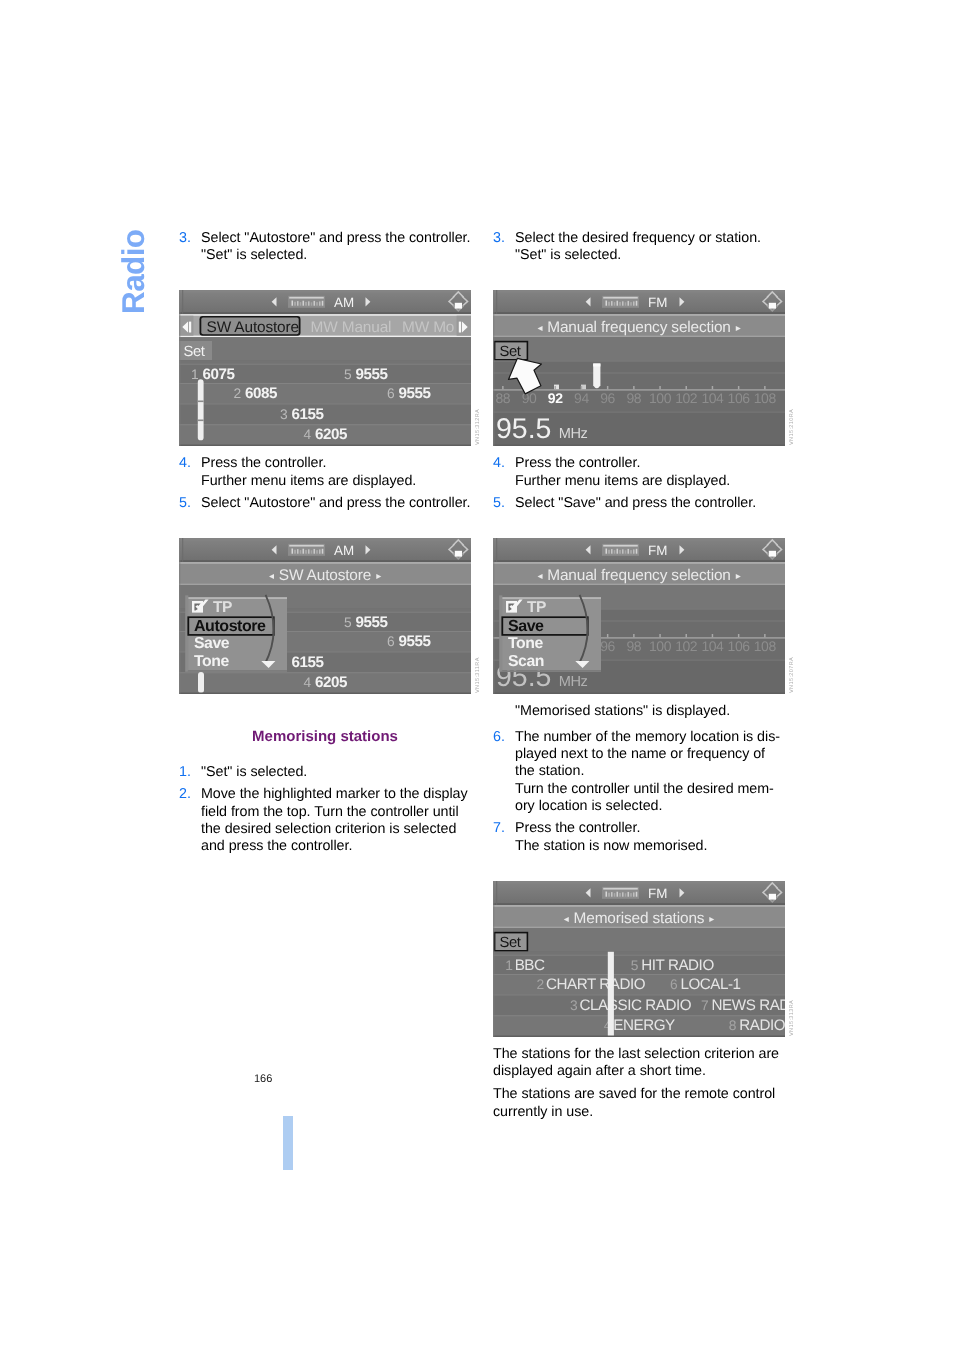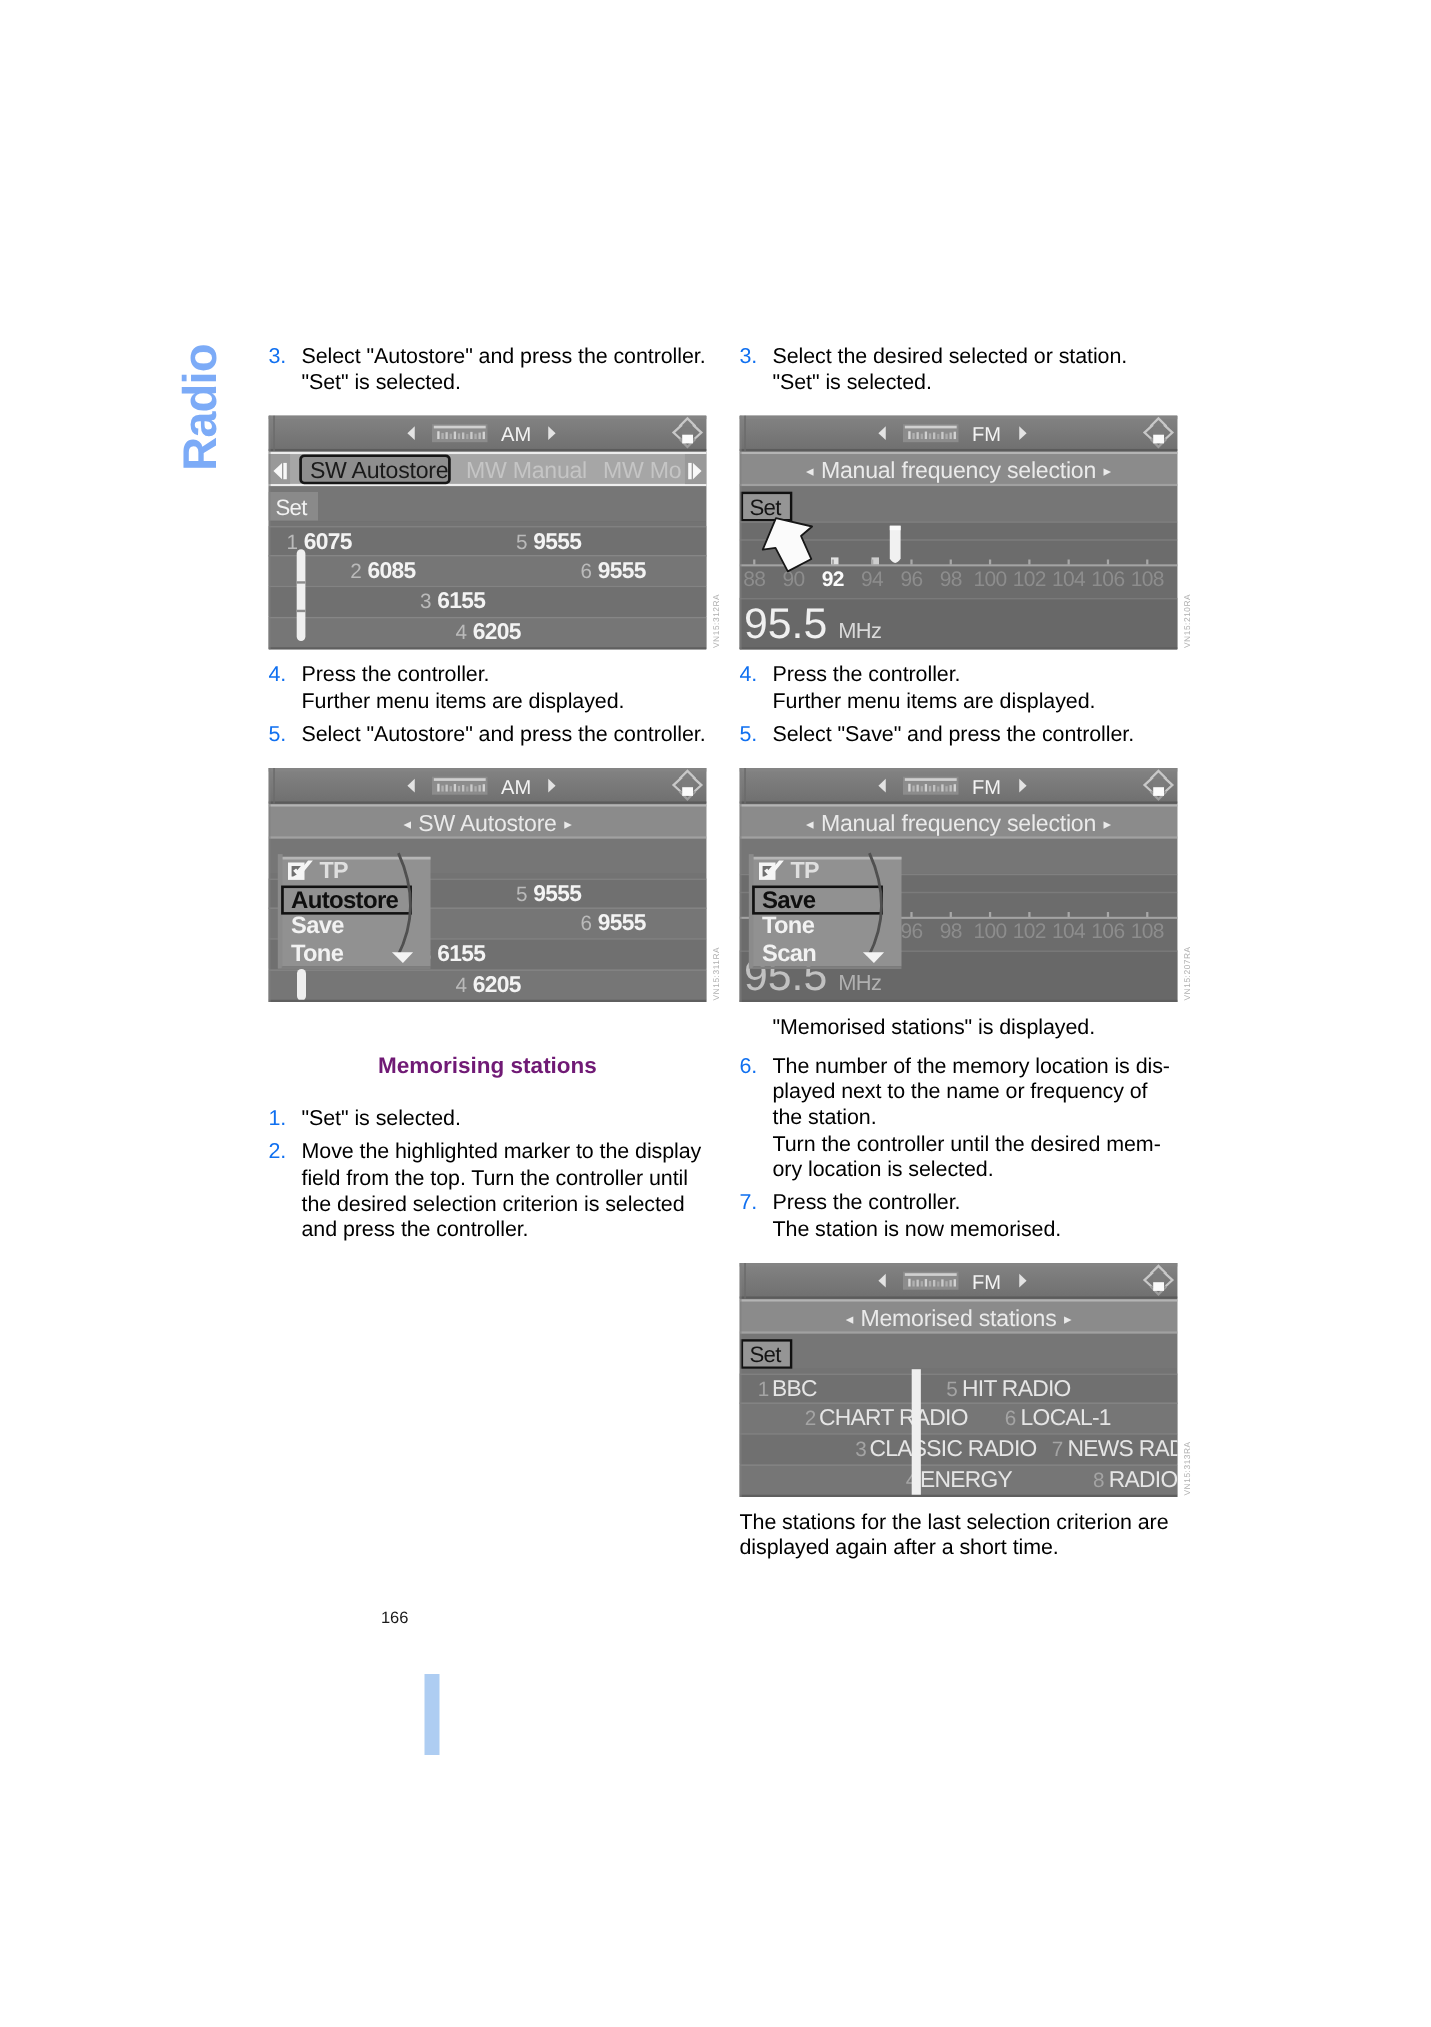--- a/index.html
+++ b/index.html
@@ -14,21 +14,21 @@
        letter-spacing:-0.6px;transform:rotate(-90deg);transform-origin:left top;
        position:absolute;left:8px;top:92px;white-space:nowrap;line-height:1;}
 
   
   .col{position:absolute;width:292px;}
   .colL{left:179px;top:230px;}
   .colR{left:493px;top:230px;}
 
   
   .li{display:flex;margin:0 0 5.3px 0;}
-  .shotwrap{margin:13px 0 9px 0;}
+  .shotwrap{margin:26px 0 9px 0;}
   .li .num{color:#1070f0;font-size:14.3px;line-height:17.2px;letter-spacing:-0.05px;width:22px;flex:none;}
   .li .txt{font-size:14.3px;line-height:17.2px;letter-spacing:-0.05px;color:#000;hyphens:manual;width:272px;}
   p.para{font-size:14.3px;line-height:17.2px;letter-spacing:-0.05px;color:#000;
          margin:0 0 6.3px 0;hyphens:manual;width:292px;}
   p.para.indent{margin-left:22px;width:272px;margin-bottom:8.5px;}
   h2.heading{color:#701a75;font-size:15px;font-weight:bold;line-height:22px;margin:32px 0 15.5px 0;text-align:center;}
 
   
   .shotwrap{position:relative;width:292px;}
   .shotwrap svg{display:block;filter:blur(0.32px) contrast(0.97);}
@@ -298,21 +298,21 @@
       <div class="num">2.</div>
       <div class="txt">
         <div>Move the highlighted marker to the display field from the top. Turn the controller until the desired selection criterion is selected and press the controller.</div>
       </div>
     </div>
   </div>
   <div class="col colR">
     <div class="li">
       <div class="num">3.</div>
       <div class="txt">
-        <div>Select the desired selected or station.</div>
+        <div>Select the desired frequency or station.</div>
         <div>"Set" is selected.</div>
       </div>
     </div>
     <div class="shotwrap" id="shot2">
         <svg width="292" height="156" viewBox="0 0 292 156" xmlns="http://www.w3.org/2000/svg">
    <defs>
      <linearGradient id="hdrgshot2" x1="0" y1="0" x2="0" y2="1">
        <stop offset="0" stop-color="#838383"></stop>
               <stop offset="1" stop-color="#6f6f6f"></stop>
             </linearGradient>
@@ -643,16 +643,17 @@
       <rect x="114.8" y="70.8" width="6.1" height="84.5" fill="#f2f2f2"></rect>
           </g>
    <g>
      <rect x="0" y="154.5" width="292" height="1.5" fill="#5e5e5e"></rect>
      <rect x="0" y="0" width="1.4" height="156" fill="#7f7f7f" opacity="0.6"></rect>
    </g>
         </svg>
    <div class="code">VN15:313RA</div>
       </div>
     <p class="para">The stations for the last selection criterion are displayed again after a short time.</p>
+    <p class="para">The stations are saved for the remote control currently in use.</p>
   </div>
   <div class="pagenum">166</div>
   <div class="pagebar"></div>
 </div>
 
 </body></html>

